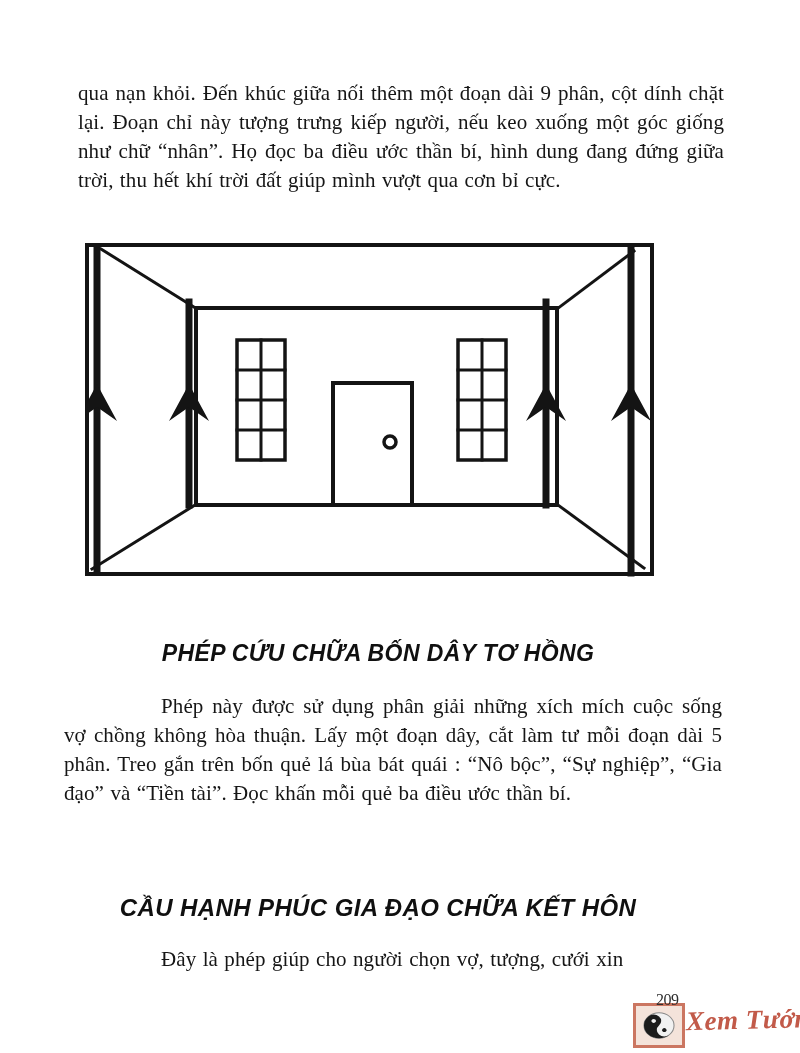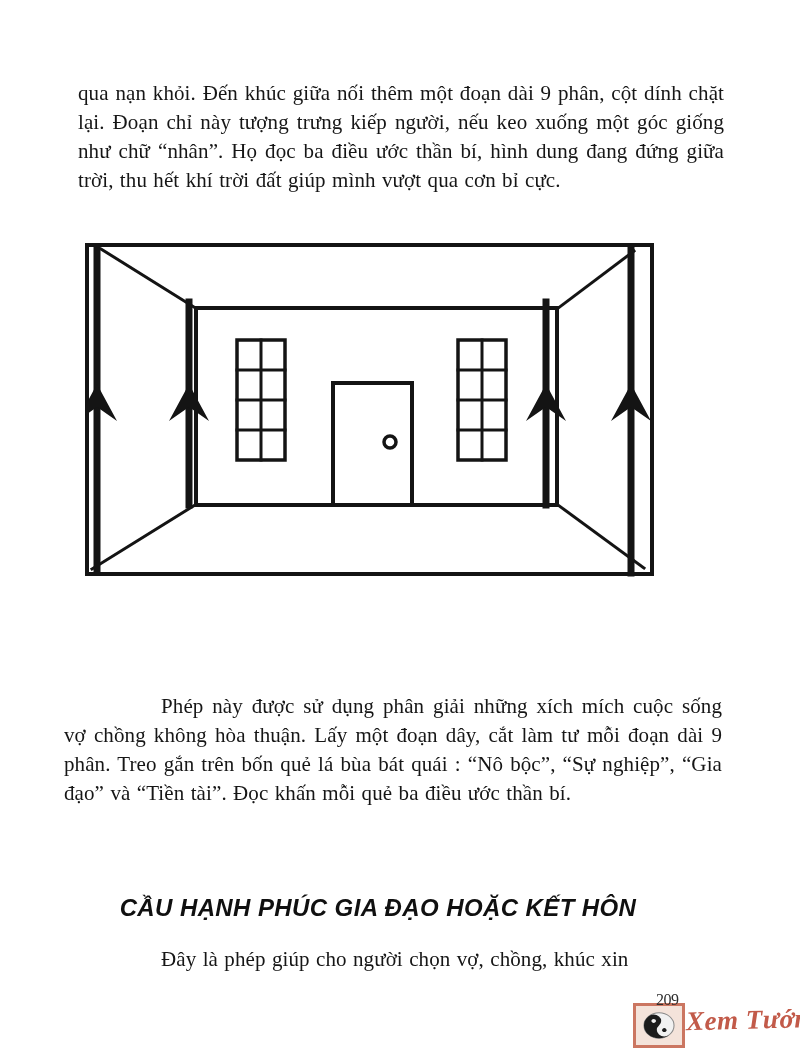--- a/index.html
+++ b/index.html
@@ -100,26 +100,27 @@
 
         <g>
           <rect x="248" y="141" width="79" height="122" stroke-width="4"></rect>
           <circle cx="305" cy="200" r="6" stroke-width="3.5" fill="#ffffff"></circle>
         </g>
       </g>
     </svg>
   </div>
 
 
+  <div class="heading h1">PHÉP CỨU CHỮA BỐN DÂY TƠ HỒNG</div>
 
-  <div class="body-text p2">Phép này được sử dụng phân giải những xích mích cuộc sống vợ chồng không hòa thuận. Lấy một đoạn dây, cắt làm tư mỗi đoạn dài 9 phân. Treo gắn trên bốn quẻ lá bùa bát quái : “Nô bộc”, “Sự nghiệp”, “Gia đạo” và “Tiền tài”. Đọc khấn mỗi quẻ ba điều ước thần bí.</div>
+  <div class="body-text p2">Phép này được sử dụng phân giải những xích mích cuộc sống vợ chồng không hòa thuận. Lấy một đoạn dây, cắt làm tư mỗi đoạn dài 5 phân. Treo gắn trên bốn quẻ lá bùa bát quái : “Nô bộc”, “Sự nghiệp”, “Gia đạo” và “Tiền tài”. Đọc khấn mỗi quẻ ba điều ước thần bí.</div>
 
-  <div class="heading h2">CẦU HẠNH PHÚC GIA ĐẠO HOẶC KẾT HÔN</div>
+  <div class="heading h2">CẦU HẠNH PHÚC GIA ĐẠO CHỮA KẾT HÔN</div>
 
-  <div class="body-text p3">Đây là phép giúp cho người chọn vợ, chồng, khúc xin</div>
+  <div class="body-text p3">Đây là phép giúp cho người chọn vợ, tượng, cưới xin</div>
 
   <div class="page-number">209</div>
 
   <div class="wm-icon">
     <svg viewBox="-26 -26 52 52" preserveAspectRatio="none">
       <g transform="rotate(135)">
         <circle r="17" fill="#f1f1f1" stroke="#8a8a8a" stroke-width="1.2"></circle>
         <path d="M0,-17 A17,17 0 0,1 0,17 A8.5,8.5 0 0,1 0,0 A8.5,8.5 0 0,0 0,-17 Z" fill="#1c1c1c"></path>
         <circle cy="-8.5" r="2.6" fill="#1c1c1c"></circle>
         <circle cy="8.5" r="2.6" fill="#f1f1f1"></circle>

